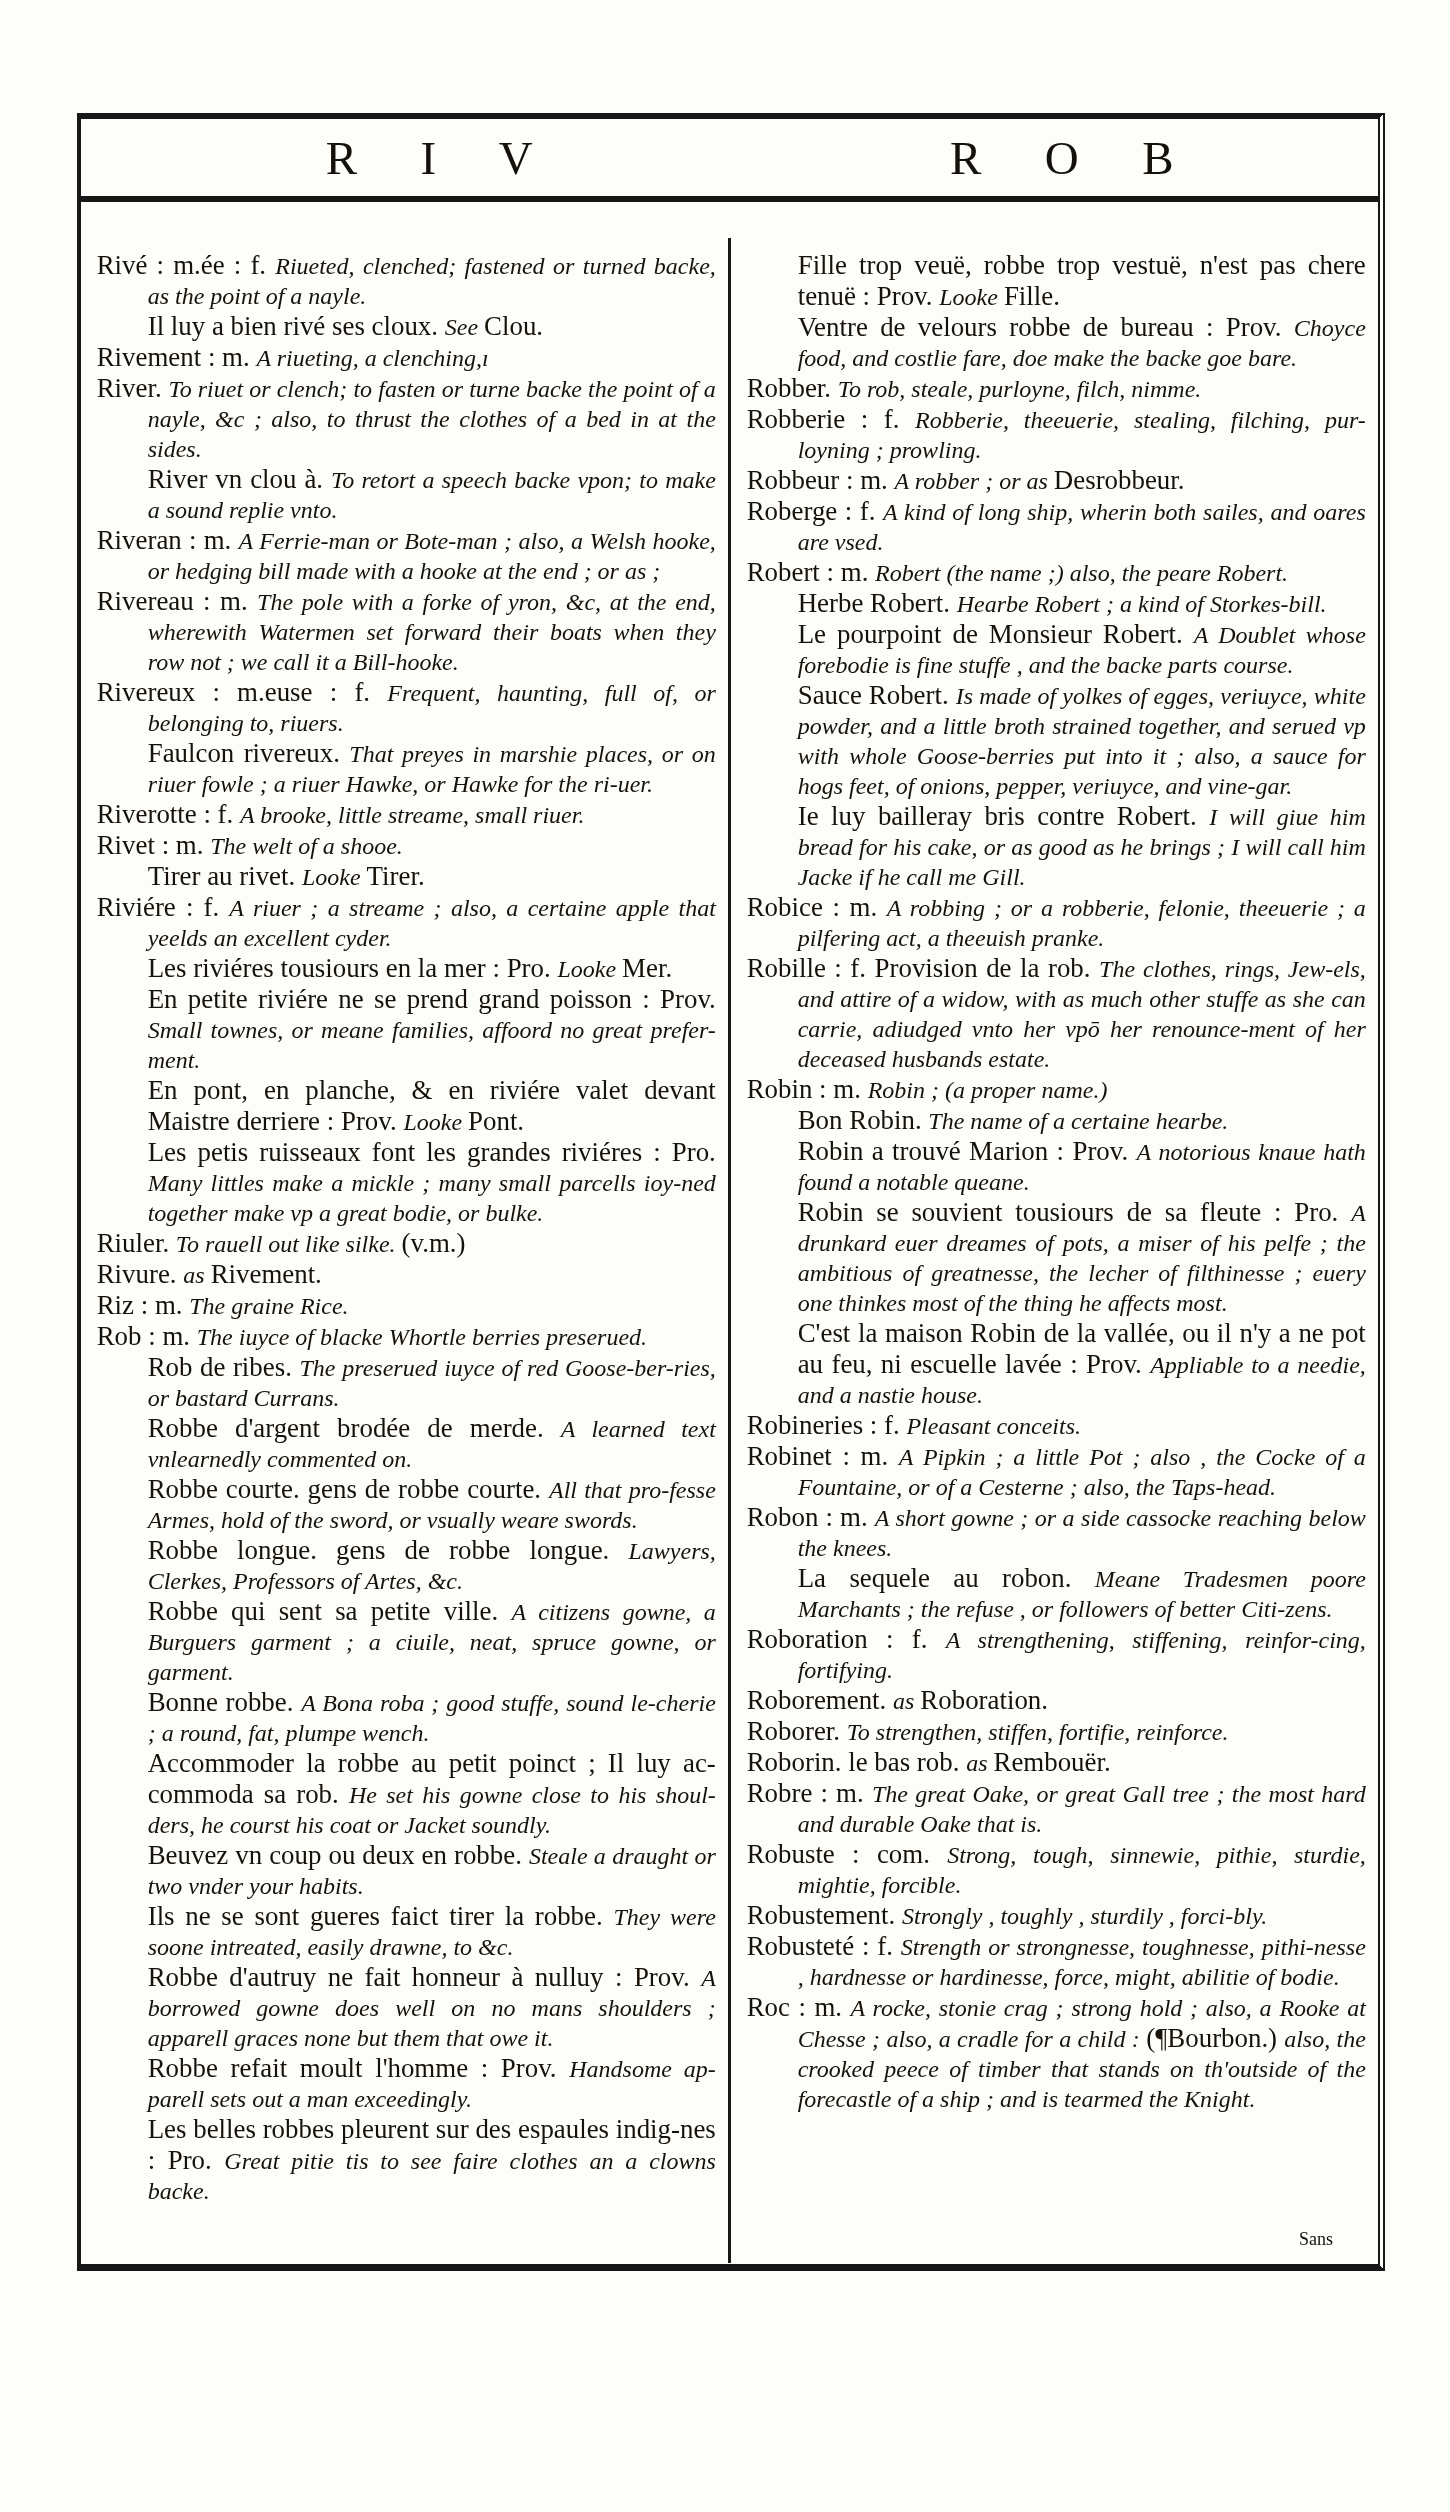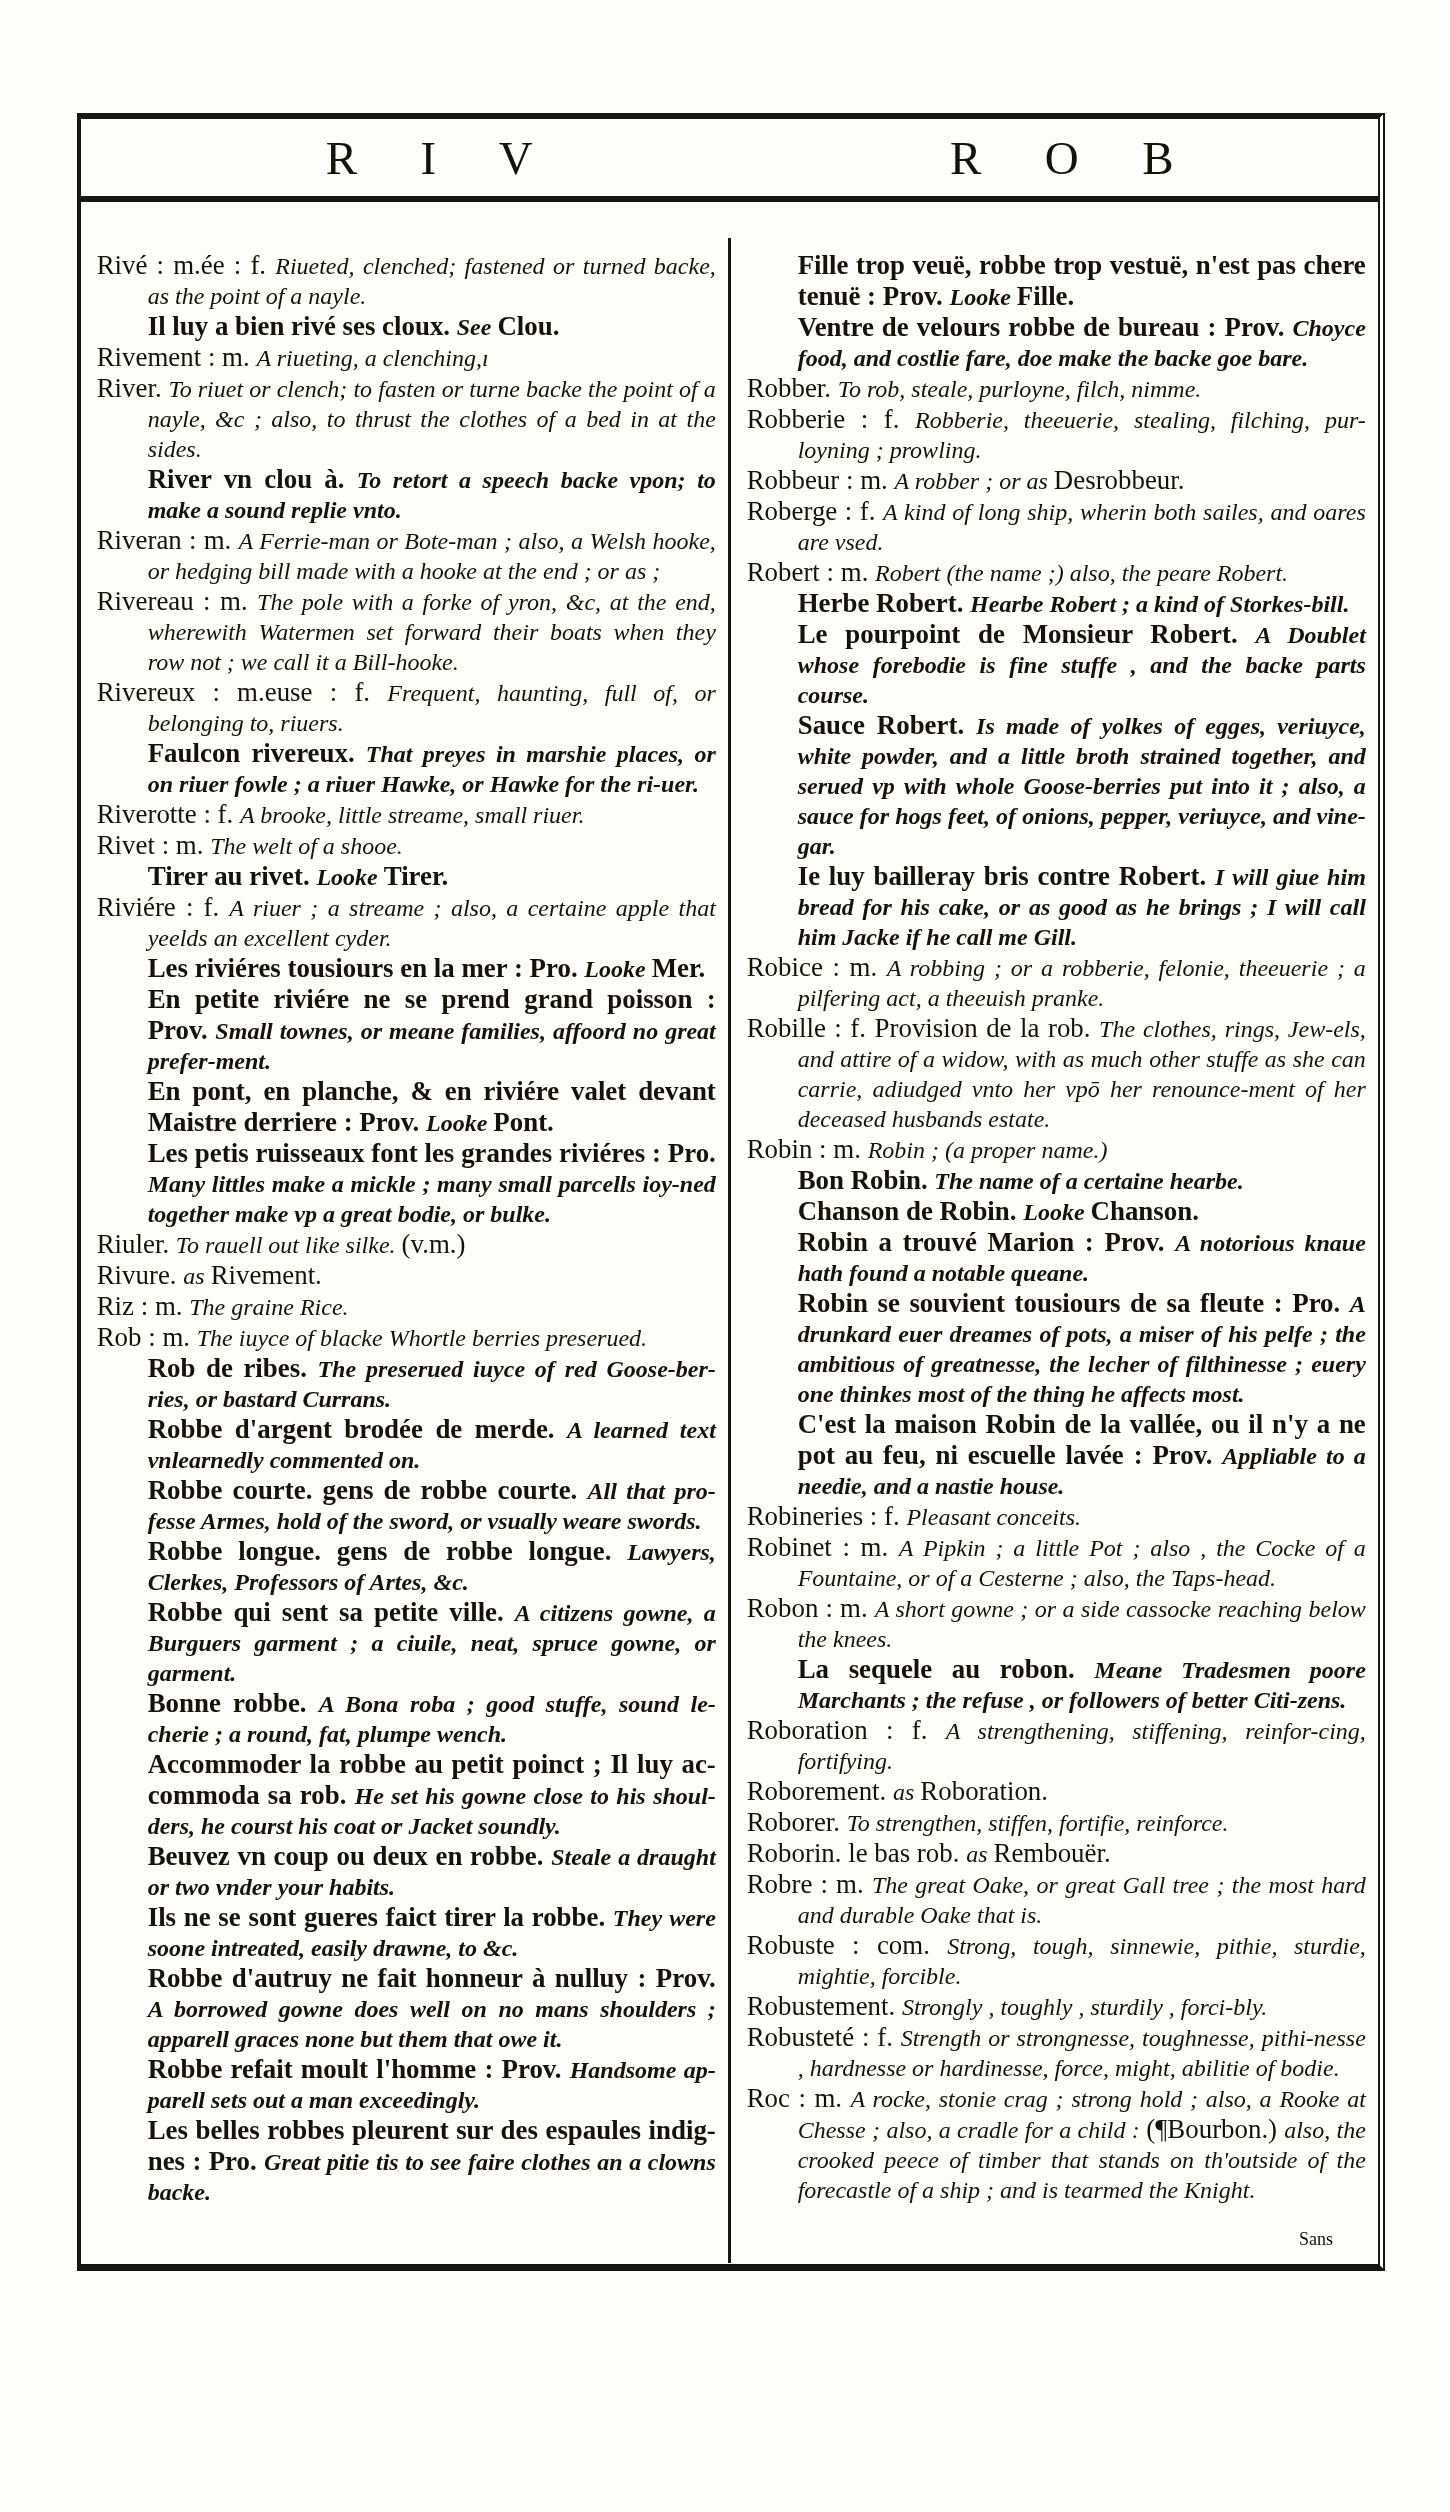--- a/index.html
+++ b/index.html
@@ -28,21 +28,21 @@
   }
   .cols { display:flex; height:2061px; overflow:hidden; }
   .col {
     flex:1; box-sizing:border-box; overflow:hidden;
     padding:12.2px 12.2px 0 15.7px;
     font-size:24px; line-height:30px; text-align:justify;margin-top:36px;
   }
   .col-left { border-right:3.5px solid #171717; }
   .col p { margin:0; }
   p.entry { padding-left:51px; text-indent:-51px; }
-  p.sub   { padding-left:51px; text-indent:0;font-weight:bold; }
+  p.sub   { padding-left:51px; text-indent:0; }
   .r { font-style:normal; font-size:1.12em; }
   .i { font-style:italic; }
   .catchword {
     position:absolute; right:45px; bottom:14px;
     font-size:18px; color:#14100a;
   }
 </style>
 </head>
 <body>
 
@@ -97,21 +97,20 @@
           <p class="entry"><span class="r">Roberge : f. </span><span class="i">A kind of long ship, wherin both sailes, and oares are vsed.</span></p>
           <p class="entry"><span class="r">Robert : m. </span><span class="i">Robert (the name ;) also, the peare Robert.</span></p>
           <p class="sub"><span class="r">Herbe Robert. </span><span class="i">Hearbe Robert ; a kind of Storkes-bill.</span></p>
           <p class="sub"><span class="r">Le pourpoint de Monsieur Robert. </span><span class="i">A Doublet whose forebodie is fine stuffe , and the backe parts course.</span></p>
           <p class="sub"><span class="r">Sauce Robert. </span><span class="i">Is made of yolkes of egges, veriuyce, white powder, and a little broth strained together, and serued vp with whole Goose-berries put into it ; also, a sauce for hogs feet, of onions, pepper, veriuyce, and vine-gar.</span></p>
           <p class="sub"><span class="r">Ie luy bailleray bris contre Robert. </span><span class="i">I will giue him bread for his cake, or as good as he brings ; I will call him Jacke if he call me Gill.</span></p>
           <p class="entry"><span class="r">Robice : m. </span><span class="i">A robbing ; or a robberie, felonie, theeuerie ; a pilfering act, a theeuish pranke.</span></p>
           <p class="entry"><span class="r">Robille : f. Provision de la rob. </span><span class="i">The clothes, rings, Jew-els, and attire of a widow, with as much other stuffe as she can carrie, adiudged vnto her vpō her renounce-ment of her deceased husbands estate.</span></p>
           <p class="entry"><span class="r">Robin : m. </span><span class="i">Robin ; (a proper name.)</span></p>
           <p class="sub"><span class="r">Bon Robin. </span><span class="i">The name of a certaine hearbe.</span></p>
-          <p class="sub"><span class="r">Chanson de Robin. </span><span class="i">Looke </span><span class="r">Chanson.</span></p>
           <p class="sub"><span class="r">Robin a trouvé Marion : Prov. </span><span class="i">A notorious knaue hath found a notable queane.</span></p>
           <p class="sub"><span class="r">Robin se souvient tousiours de sa fleute : Pro. </span><span class="i">A drunkard euer dreames of pots, a miser of his pelfe ; the ambitious of greatnesse, the lecher of filthinesse ; euery one thinkes most of the thing he affects most.</span></p>
           <p class="sub"><span class="r">C'est la maison Robin de la vallée, ou il n'y a ne pot au feu, ni escuelle lavée : Prov. </span><span class="i">Appliable to a needie, and a nastie house.</span></p>
           <p class="entry"><span class="r">Robineries : f. </span><span class="i">Pleasant conceits.</span></p>
           <p class="entry"><span class="r">Robinet : m. </span><span class="i">A Pipkin ; a little Pot ; also , the Cocke of a Fountaine, or of a Cesterne ; also, the Taps-head.</span></p>
           <p class="entry"><span class="r">Robon : m. </span><span class="i">A short gowne ; or a side cassocke reaching below the knees.</span></p>
           <p class="sub"><span class="r">La sequele au robon. </span><span class="i">Meane Tradesmen poore Marchants ; the refuse , or followers of better Citi-zens.</span></p>
           <p class="entry"><span class="r">Roboration : f. </span><span class="i">A strengthening, stiffening, reinfor-cing, fortifying.</span></p>
           <p class="entry"><span class="r">Roborement. </span><span class="i">as </span><span class="r">Roboration.</span></p>
           <p class="entry"><span class="r">Roborer. </span><span class="i">To strengthen, stiffen, fortifie, reinforce.</span></p>

